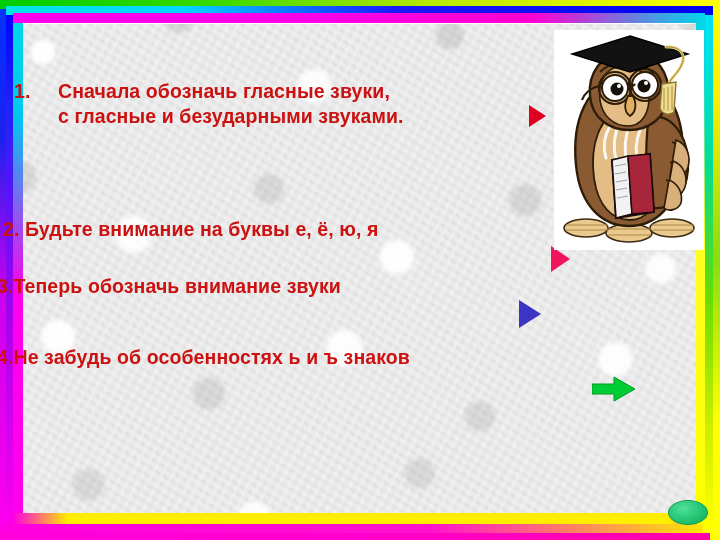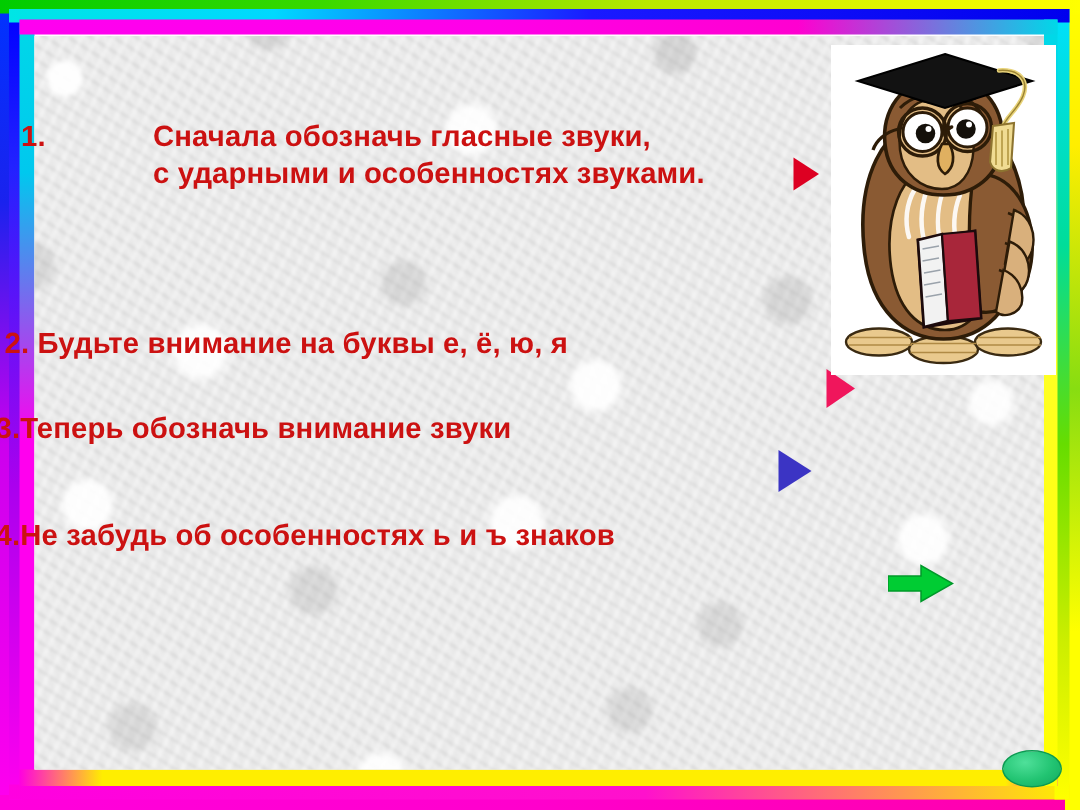--- a/index.html
+++ b/index.html
@@ -115,21 +115,21 @@
   .item-1 { left: 14px; top: 79px; }
   .item-2 { left: 3px;  top: 217px; }
   .item-3 { left: -3px; top: 274px; }
   .item-4 { left: -3px; top: 345px; }
 
   .num {
     display: inline-block;
   }
   .num-1 { width: 44px; }
   .li-lines { display: inline-block; vertical-align: top; }
-  .li-lines .ln { display: block; margin-left: 44px; }
+  .li-lines .ln { display: block; }
 
   .u { }
 
   
   .tri {
     position: absolute;
     width: 0; height: 0;
   }
   .tri-red {
     left: 529px; top: 105px;
@@ -183,21 +183,21 @@
 
   <div class="border-layer ring-outer"></div>
   <div class="border-layer ring-mid"></div>
   <div class="border-layer ring-inner"></div>
 
   <div id="canvas">
     <div class="texture"></div>
   </div>
 
   <div class="item item-1">
-    <span class="num num-1">1.</span><span class="li-lines"><span class="ln">Сначала обозначь гласные звуки,</span><span class="ln">с ударными и особенностях звуками.</span></span>
+    <span class="num num-1">1.</span><span class="li-lines"><span class="ln">Сначала обозначь гласные звуки,</span><span class="ln">с гласные и безударными звуками.</span></span>
   </div>
 
   <div class="item item-2">
     <span>2.</span>
     <span>Будьте внимание на буквы </span><span class="u">е, ё, ю, я</span>
   </div>
 
   <div class="item item-3">
     <span>3.</span><span>Теперь обозначь внимание звуки</span>
   </div>

